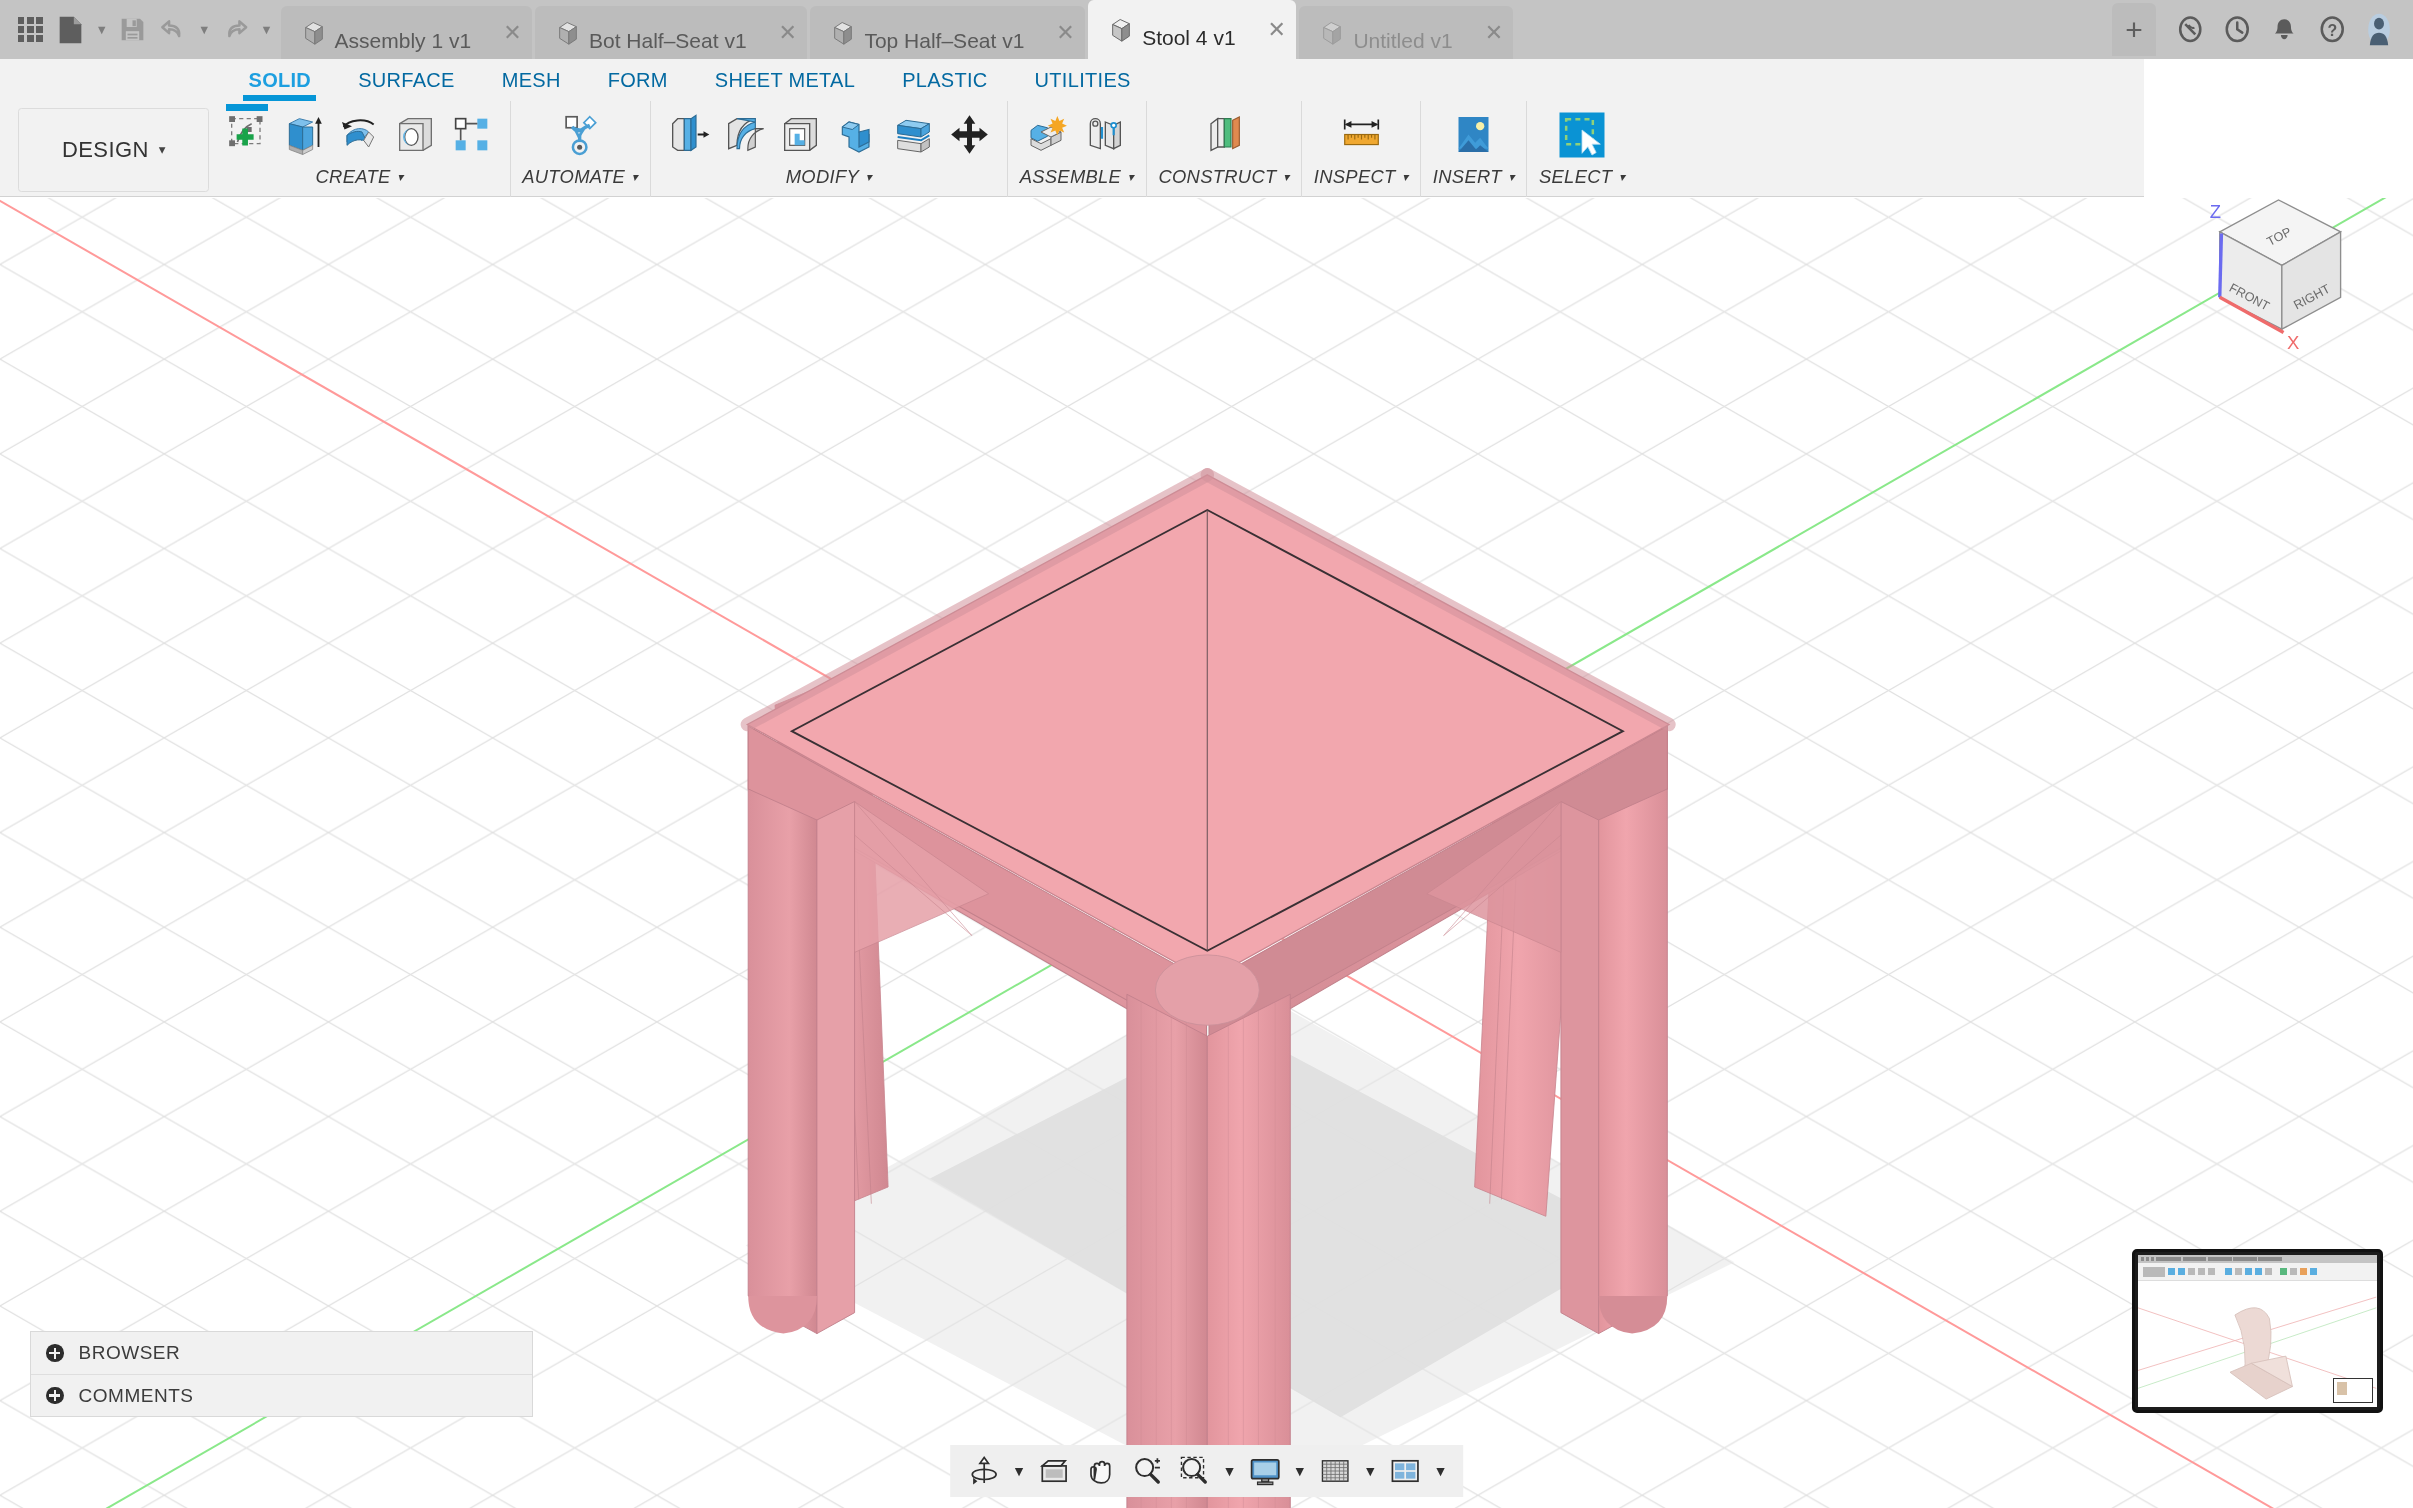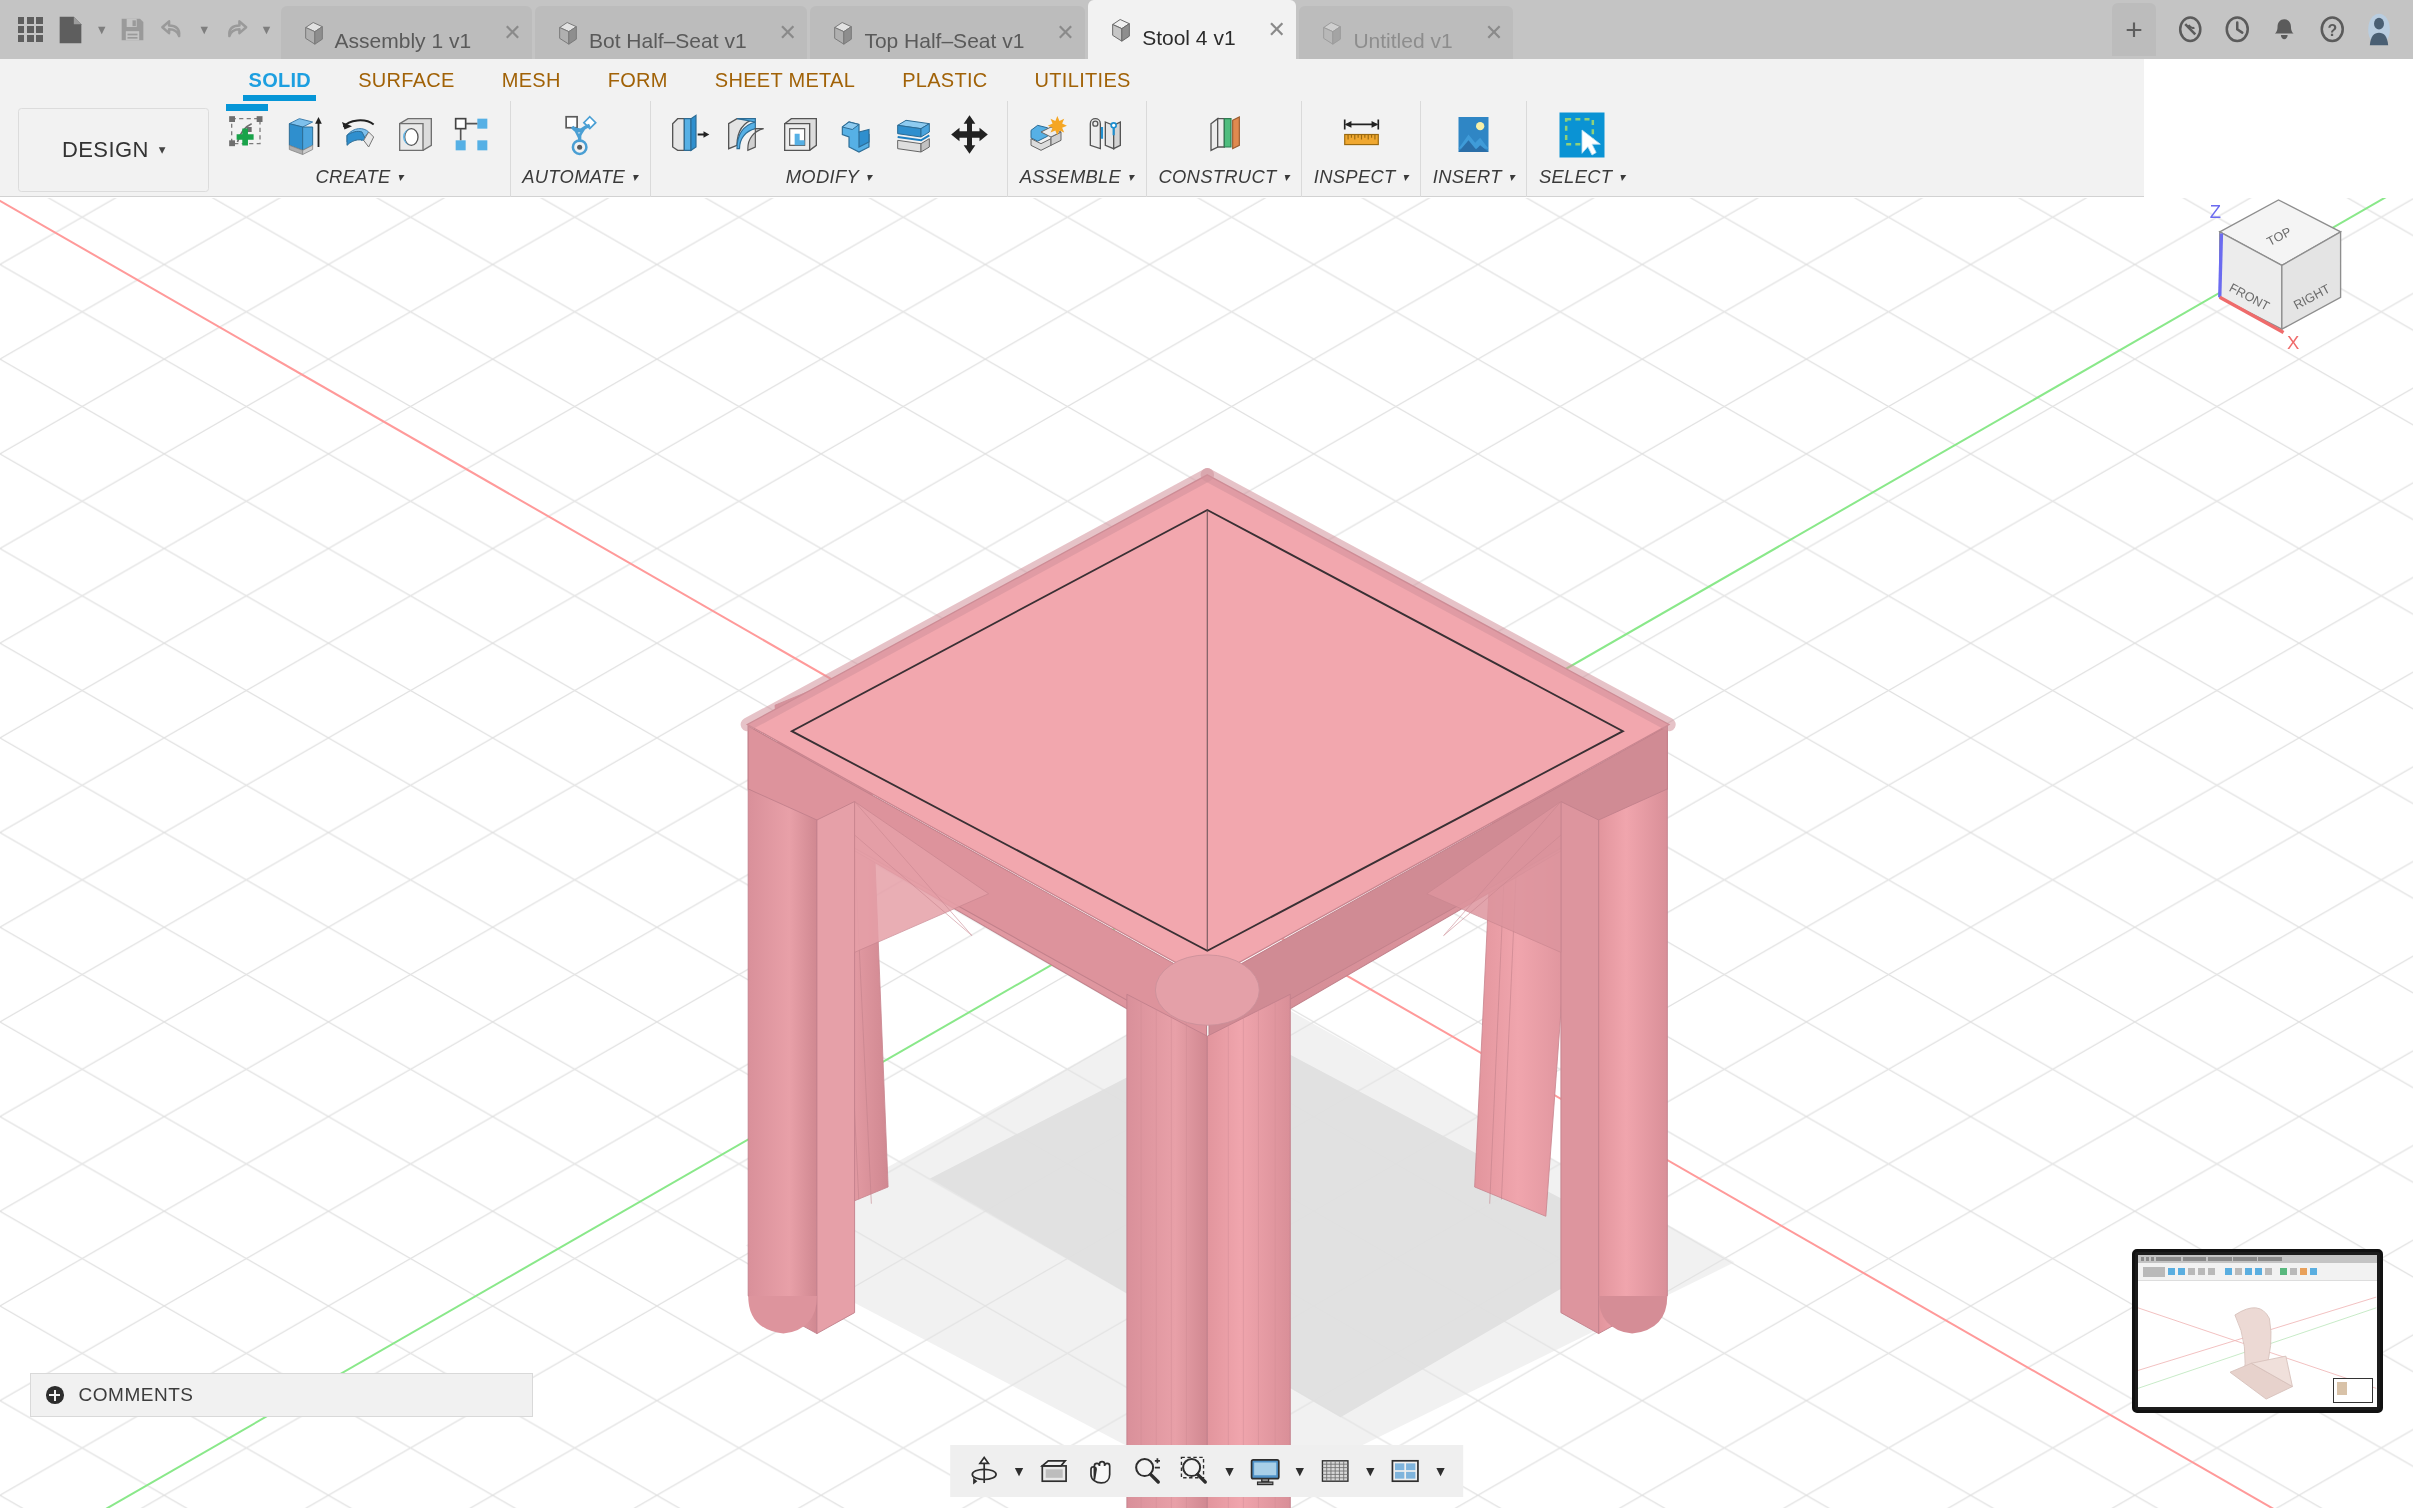--- a/index.html
+++ b/index.html
@@ -76,21 +76,21 @@
     position: absolute; left: 0; top: 59px; width: 2144px; height: 138px;
     background: #f2f2f2;
     border-bottom: 0.8px solid #d2d2d2;
   }
   .ribbon-tabs {
     display: flex; align-items: flex-end; height: 42px;
     padding-left: 225px; gap: 0;
   }
   .rtab {
     position: relative;
-    font-size: 20px; color: #a16207; letter-spacing: 0.3px;
+    font-size: 20px; color: #0369a1; letter-spacing: 0.3px;
     padding: 0 23.5px; height: 42px;
     display: flex; align-items: center;
   }
   .rtab.active { color: #1d9fe0; font-weight: 600; }
   .rtab.active::after {
     content: ""; position: absolute; left: 18.4px; right: 18.4px; bottom: 0;
     height: 5.9px; background: #0696d7;
   }
 
   .ribbon-body { display: flex; align-items: flex-start; height: 96px; }
@@ -693,20 +693,24 @@
         <line x1="70" y1="148" x2="72" y2="72" stroke="#6b6bf0" stroke-width="4"></line>
         <line x1="70" y1="148" x2="146" y2="190" stroke="#ef6b6b" stroke-width="4"></line>
         <text x="58" y="54" font-size="22" fill="#6b6bf0" font-family="Liberation Sans, sans-serif">Z</text>
         <text x="150" y="210" font-size="22" fill="#ef6b6b" font-family="Liberation Sans, sans-serif">X</text>
       </svg>
     </div>
 
     <div class="leftpanels">
       <div class="lp-row">
         <span class="plusbadge"></span>
+        <span>BROWSER</span>
+      </div>
+      <div class="lp-row">
+        <span class="plusbadge"></span>
         <span>COMMENTS</span>
       </div>
     </div>
 
     <div class="minimap">
       <div class="mm-inner">
         <div class="mm-top">
           <span class="mm-dot"></span>
             <span class="mm-dot"></span>
             <span class="mm-dot"></span>

